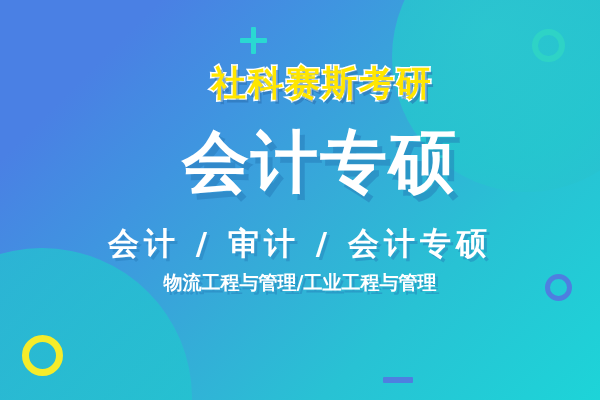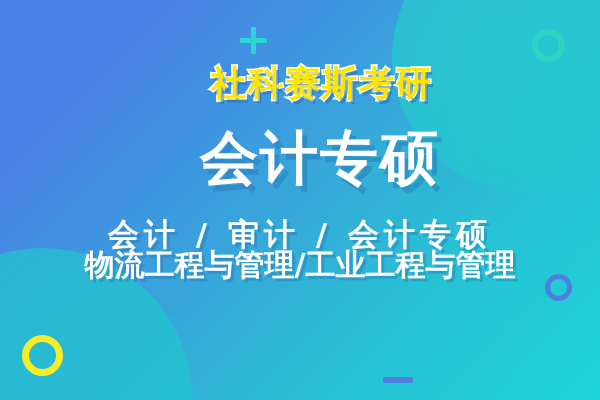--- a/index.html
+++ b/index.html
@@ -86,21 +86,21 @@
     -webkit-text-stroke: 3px #ffffff;
     paint-order: stroke fill;
     text-shadow: 3px 4px 0 rgba(40, 110, 175, 0.55);
     line-height: 1;
     white-space: nowrap;
     margin-left: 44px;
   }
 
   .headline {
     margin-top: 28px;
-    font-size: 58px;
+    font-size: 67px;
     font-weight: bold;
     letter-spacing: 2px;
     color: #ffffff;
     line-height: 1;
     text-shadow: 5px 6px 0 rgba(36, 118, 180, 0.45);
     white-space: nowrap;
     margin-left: 40px;
   }
 
   .sub1 {
@@ -108,21 +108,22 @@
     font-size: 31px;
     font-weight: bold;
     letter-spacing: 5px;
     color: #ffffff;
     line-height: 1;
     text-shadow: 3px 3px 0 rgba(36, 118, 180, 0.40);
     white-space: nowrap;
   }
 
   .sub2 {
-    font-size: 30px;
+    margin-top: 14px;
+    font-size: 19px;
     font-weight: bold;
     letter-spacing: 0px;
     color: #ffffff;
     line-height: 1;
     text-shadow: 3px 3px 0 rgba(36, 118, 180, 0.40);
     white-space: nowrap;
   }
 </style>
 </head>
 <body>

